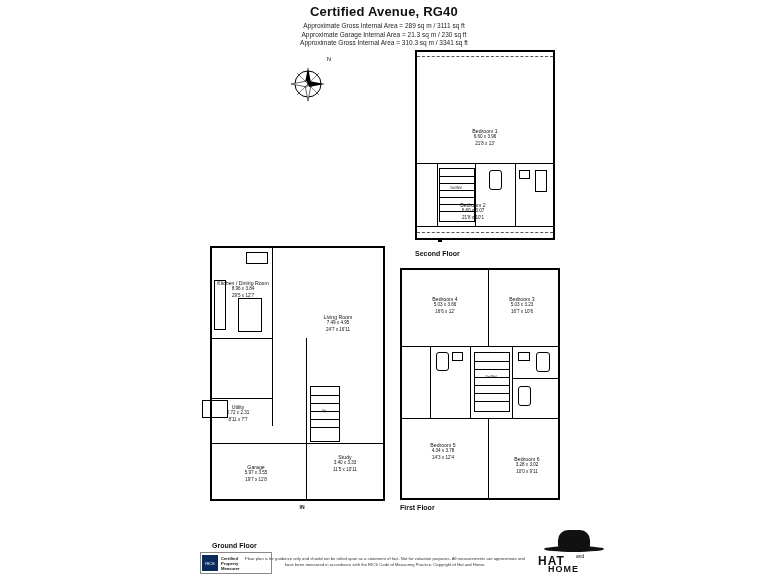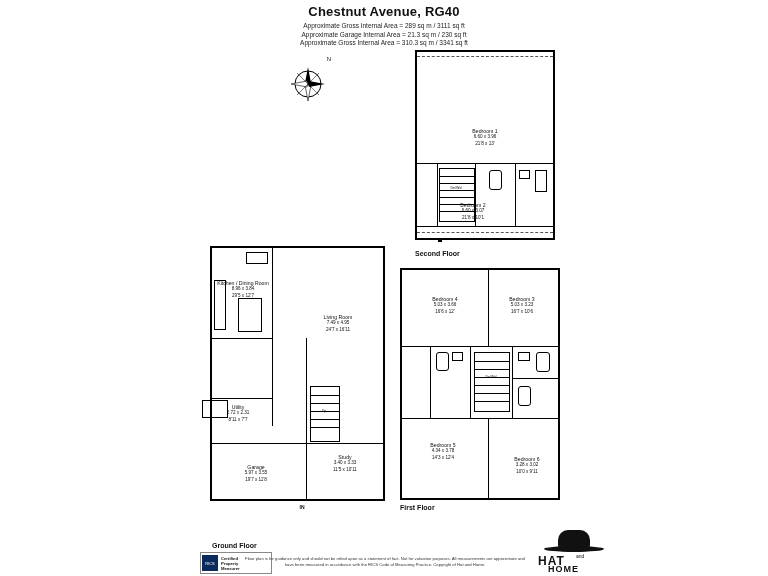--- a/index.html
+++ b/index.html
@@ -37,21 +37,21 @@
   #logo .hat{position:absolute;left:8px;top:0;width:44px;height:22px;}
   #logo .brim{position:absolute;left:0;top:16px;width:60px;height:6px;background:#111;border-radius:50%;}
   #logo .crown{position:absolute;left:14px;top:0;width:32px;height:18px;background:#111;border-radius:10px 10px 3px 3px;}
   #logo .t1{position:absolute;left:2px;top:24px;font-size:12px;font-weight:bold;letter-spacing:1px;}
   #logo .t2{position:absolute;left:12px;top:34px;font-size:9px;font-weight:bold;letter-spacing:1px;}
   #logo .amp{position:absolute;left:40px;top:23px;font-size:5px;}
 </style>
 </head>
 <body>
 
-<div id="title">Chestnut Avenue, RG40</div>
+<div id="title">Certified Avenue, RG40</div>
 <div id="subs">
   <div>Approximate Gross Internal Area = 289 sq m / 3111 sq ft</div>
   <div>Approximate Garage Internal Area = 21.3 sq m / 230 sq ft</div>
   <div>Approximate Gross Internal Area = 310.3 sq m / 3341 sq ft</div>
 </div>
 
 <div id="compass" class="plan">
   <svg width="44" height="44" viewBox="0 0 44 44">
     <circle cx="22" cy="22" r="13" fill="none" stroke="#000" stroke-width="1"></circle>
     <polygon points="22,5 25,21 22,22 19,21" fill="#000"></polygon>

